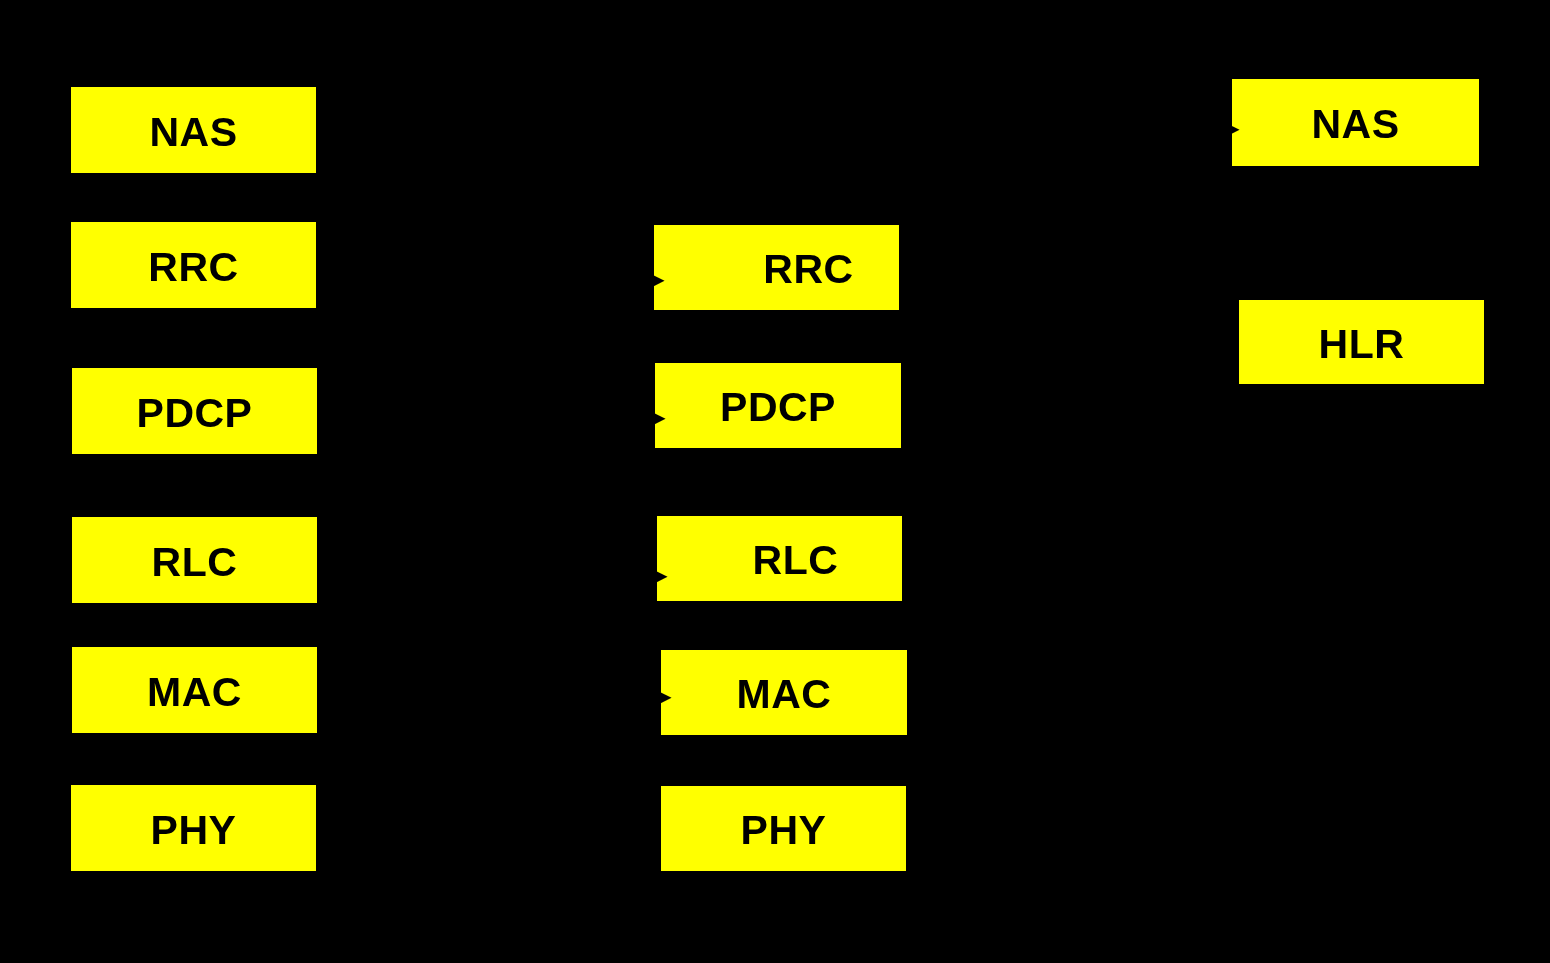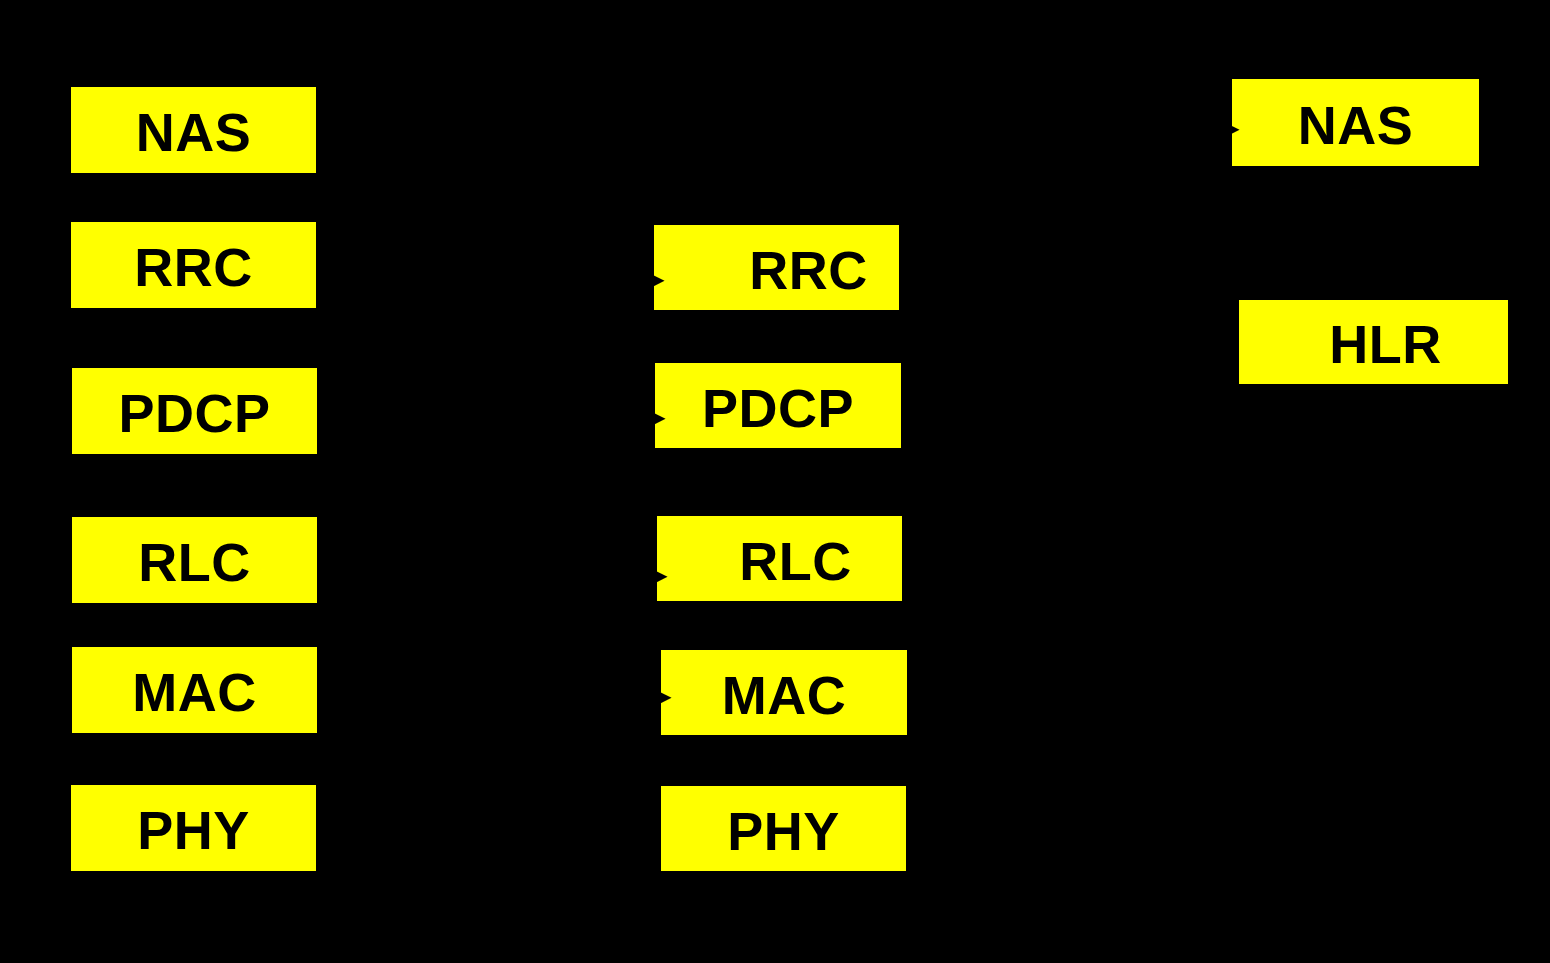--- a/index.html
+++ b/index.html
@@ -22,21 +22,21 @@
     font-family: "Liberation Sans", sans-serif;
   }
   .box {
     position: absolute;
     background: var(--box-fill);
     color: var(--box-text);
     display: flex;
     align-items: center;
     justify-content: center;
     font-weight: bold;
-    font-size: 54px;
+    font-size: 41px;
     letter-spacing: 0.5px;
   }
   .box .lbl {
     display: inline-block;
     line-height: 1;
     
     transform: translateY(2px);
   }
   
   .box.mid-rrc .lbl  { transform: translate(32px, 2px); }
@@ -89,21 +89,21 @@
   <div class="box" style="left:661px; top:650px; width:246px; height:85px;">
     <span class="lbl">MAC</span>
   </div>
   <div class="box" style="left:661px; top:786px; width:245px; height:85px;">
     <span class="lbl">PHY</span>
   </div>
 
   <div class="box" style="left:1232px; top:79px; width:247px; height:87px;">
     <span class="lbl">NAS</span>
   </div>
-  <div class="box" style="left:1239px; top:300px; width:245px; height:84px;padding-left:24px;">
+  <div class="box" style="left:1239px; top:300px; width:245px; height:84px;">
     <span class="lbl">HLR</span>
   </div>
 
   <span class="arrowhead" style="left:646px; top:268px;">▶</span>
   <span class="arrowhead" style="left:647px; top:406px;">▶</span>
   <span class="arrowhead" style="left:649px; top:564px;">▶</span>
   <span class="arrowhead" style="left:653px; top:685px;">▶</span>
   <span class="arrowhead" style="left:1221px; top:117px;">▶</span>
 
 </div>

